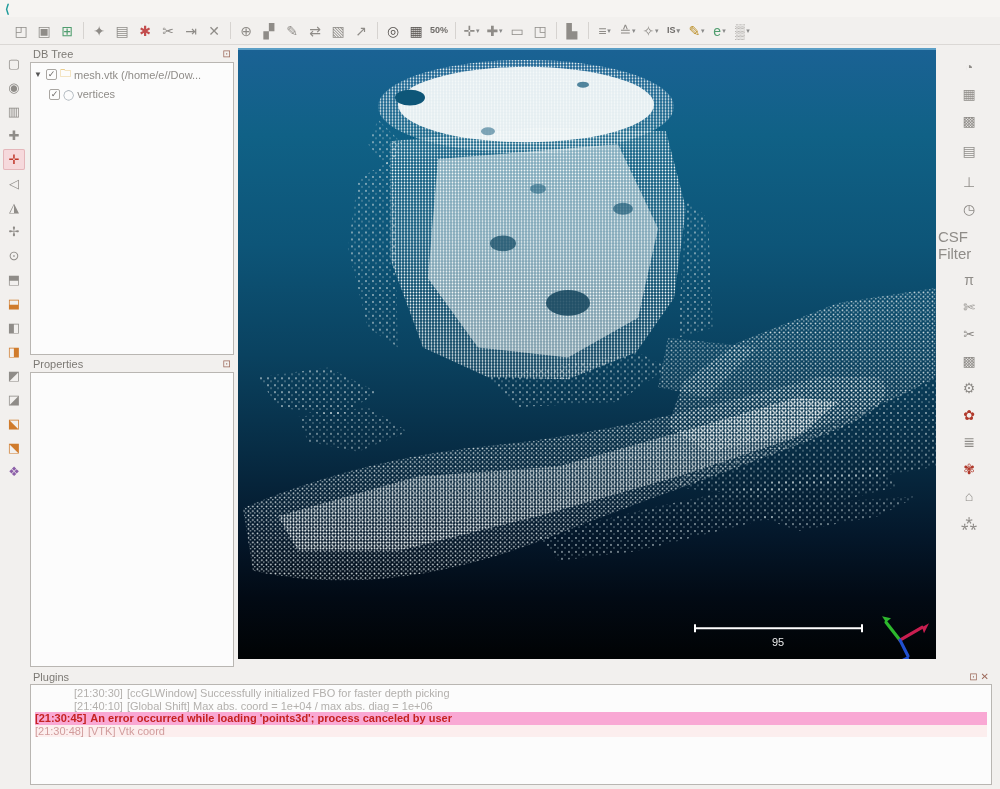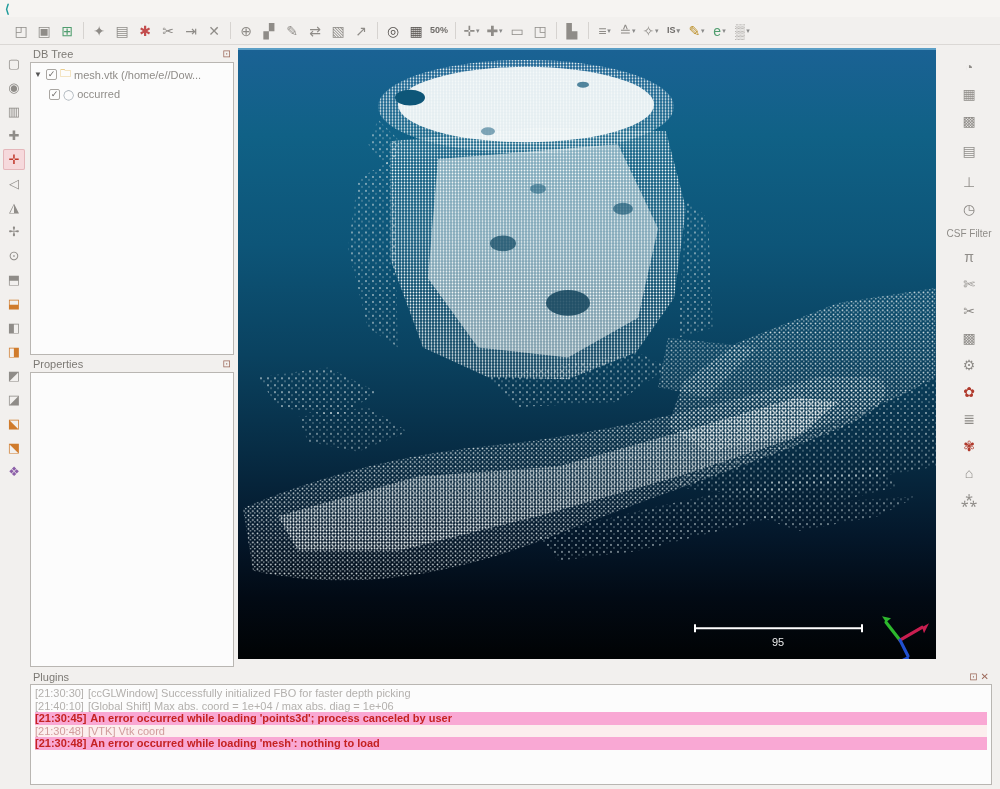--- a/index.html
+++ b/index.html
@@ -66,29 +66,29 @@
       #072c44 66%,#04172a 80%,#020a14 90%,#010304 100%);
     border-top:2px solid #5b9fc6; }
   .viewport svg { position:absolute; inset:0; width:100%; height:100%; }
   
   .right-iconbar { width:62px; display:flex; flex-direction:column; align-items:center;
     padding-top:10px; gap:4px; }
   .rib { width:24px; height:23px; display:flex; align-items:center; justify-content:center;
     color:#8f8c88; font-size:14px; }
   .rib.red { color:#b0392b; }
   .rib.gap { height:30px; }
-  .rlabel { font-size:10px; color:#8f8c88; margin:4px 0 2px 0; }
+  .rlabel { font-size:15px; color:#8f8c88; margin:4px 0 2px 0; }
   
   .console { position:absolute; left:30px; right:8px; top:669px; bottom:4px;
     display:flex; flex-direction:column; }
   .console .panel-header { height:15px; }
   .console-body { flex:1; background:#fcfcfc; border:1px solid #b9b6b2; padding:2px 4px;
     overflow:hidden; font-size:11px; line-height:12.6px; }
   .cline { white-space:nowrap; }
-  .cline.info { color:#b3b0ad; }
+  .cline.info { color:#b3b0ad;margin-left:39px; }
   .cline.warning { color:#d19c9c; background:#fceeee; display:inline-block; min-width:100%; }
   .cline.error { color:#c52222; font-weight:bold; background:#f9a8d4; display:inline-block; min-width:100%; }
   .cline .t { margin-right:4px; }
 </style>
 </head>
 <body>
 
 <div class="menubar">
   <span class="applogo">⟨</span>
 </div>
@@ -365,21 +365,21 @@
         <div class="trow">
           <span class="caret">▼</span>
           <span class="cbx">✓</span>
           <span class="ti-folder">🗀</span>
           <span class="tlabel">mesh.vtk (/home/e//Dow...</span>
         </div>
         <div class="trow">
           <span class="indent"></span>
           <span class="cbx">✓</span>
           <span class="ti-cloud">◯</span>
-          <span class="tlabel">occurred</span>
+          <span class="tlabel">vertices</span>
         </div>
       </div>
     </div>
     <div class="panel panel-props">
       <div class="panel-header">
         <span>Properties</span>
         <span class="ph-icons">
             <span class="ph-ic">⊡</span>
           </span>
       </div>
@@ -538,15 +538,14 @@
       </div>
 
       <div>
         <div class="cline info"><span class="t">[21:40:10]</span><span>[Global Shift] Max abs. coord = 1e+04 / max abs. diag = 1e+06</span></div>
       </div>
 
       <div><div class="cline error"><span class="t">[21:30:45]</span><span>An error occurred while loading 'points3d'; process canceled by user</span></div></div>
 
       <div><div class="cline warning"><span class="t">[21:30:48]</span><span>[VTK] Vtk coord</span></div></div>
 
-      <div><div class="cline error"><span class="t">[21:30:48]</span><span>An error occurred while loading 'mesh': nothing to load</span></div></div>
     </div>
 </div>
 
 </body></html>

